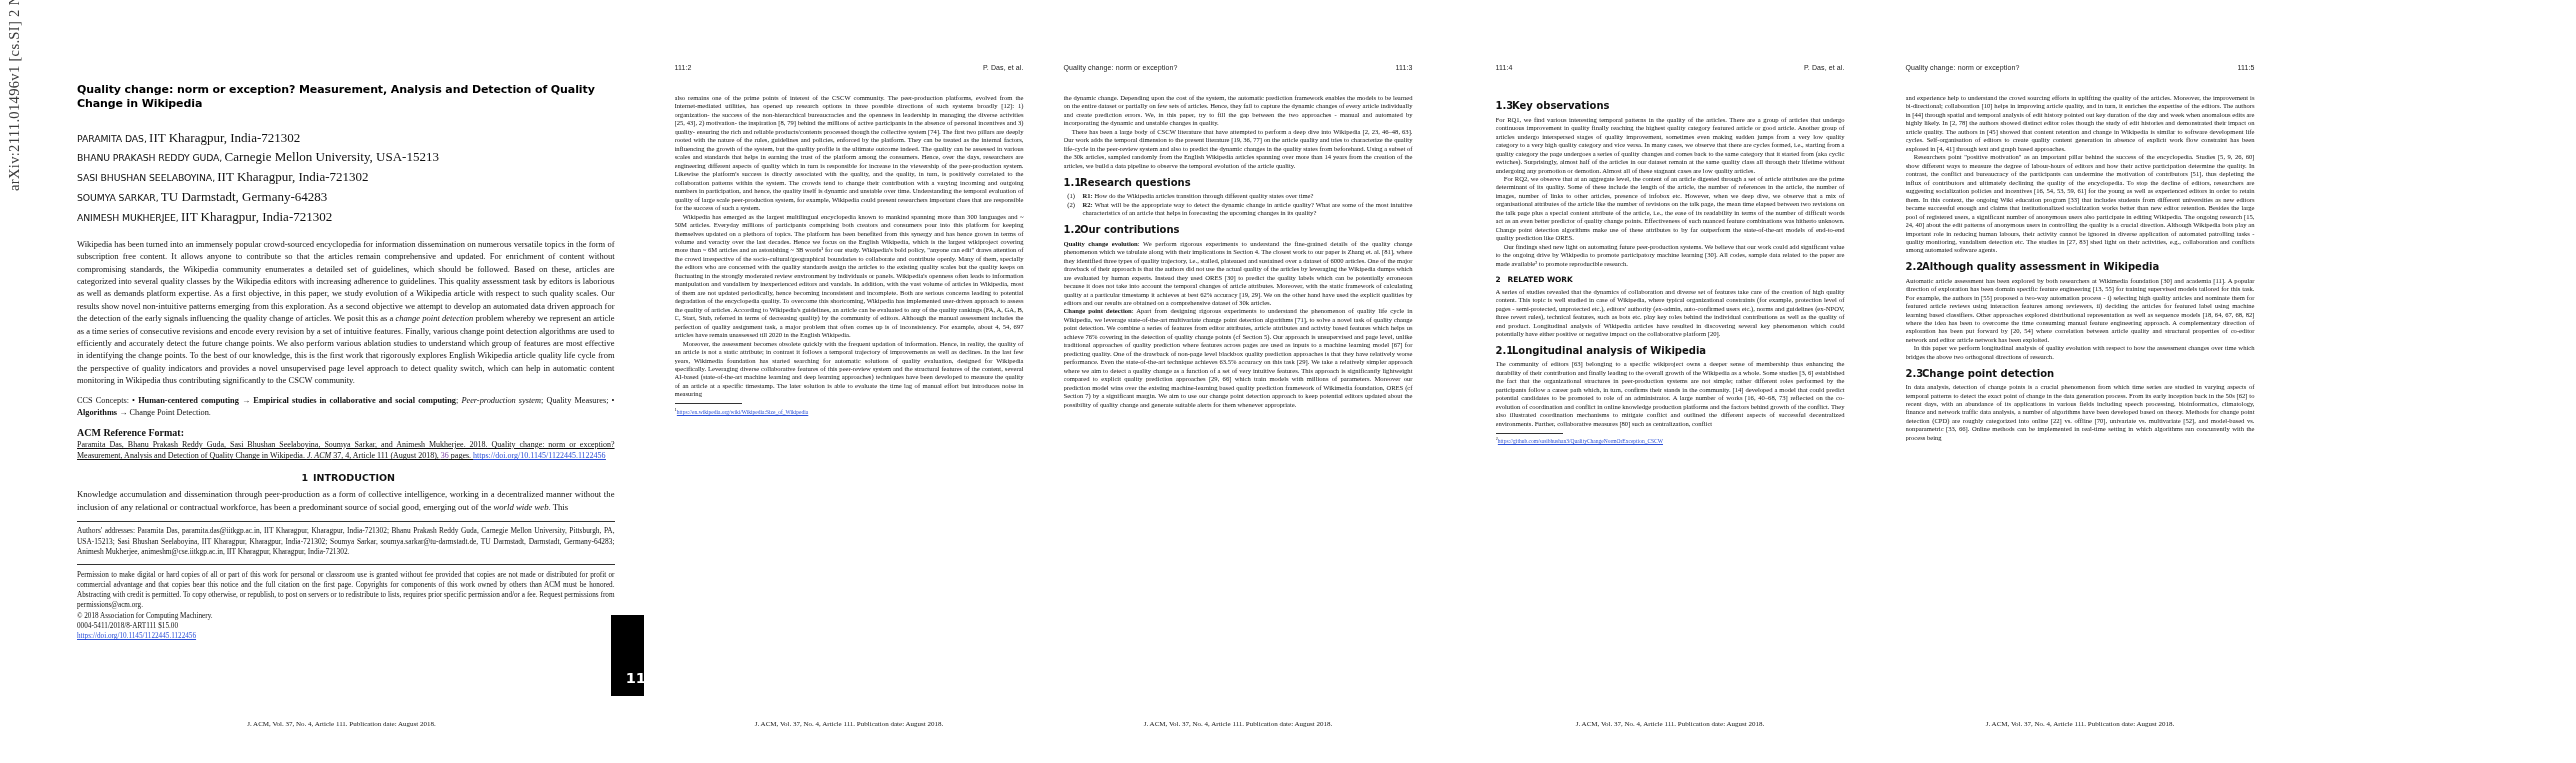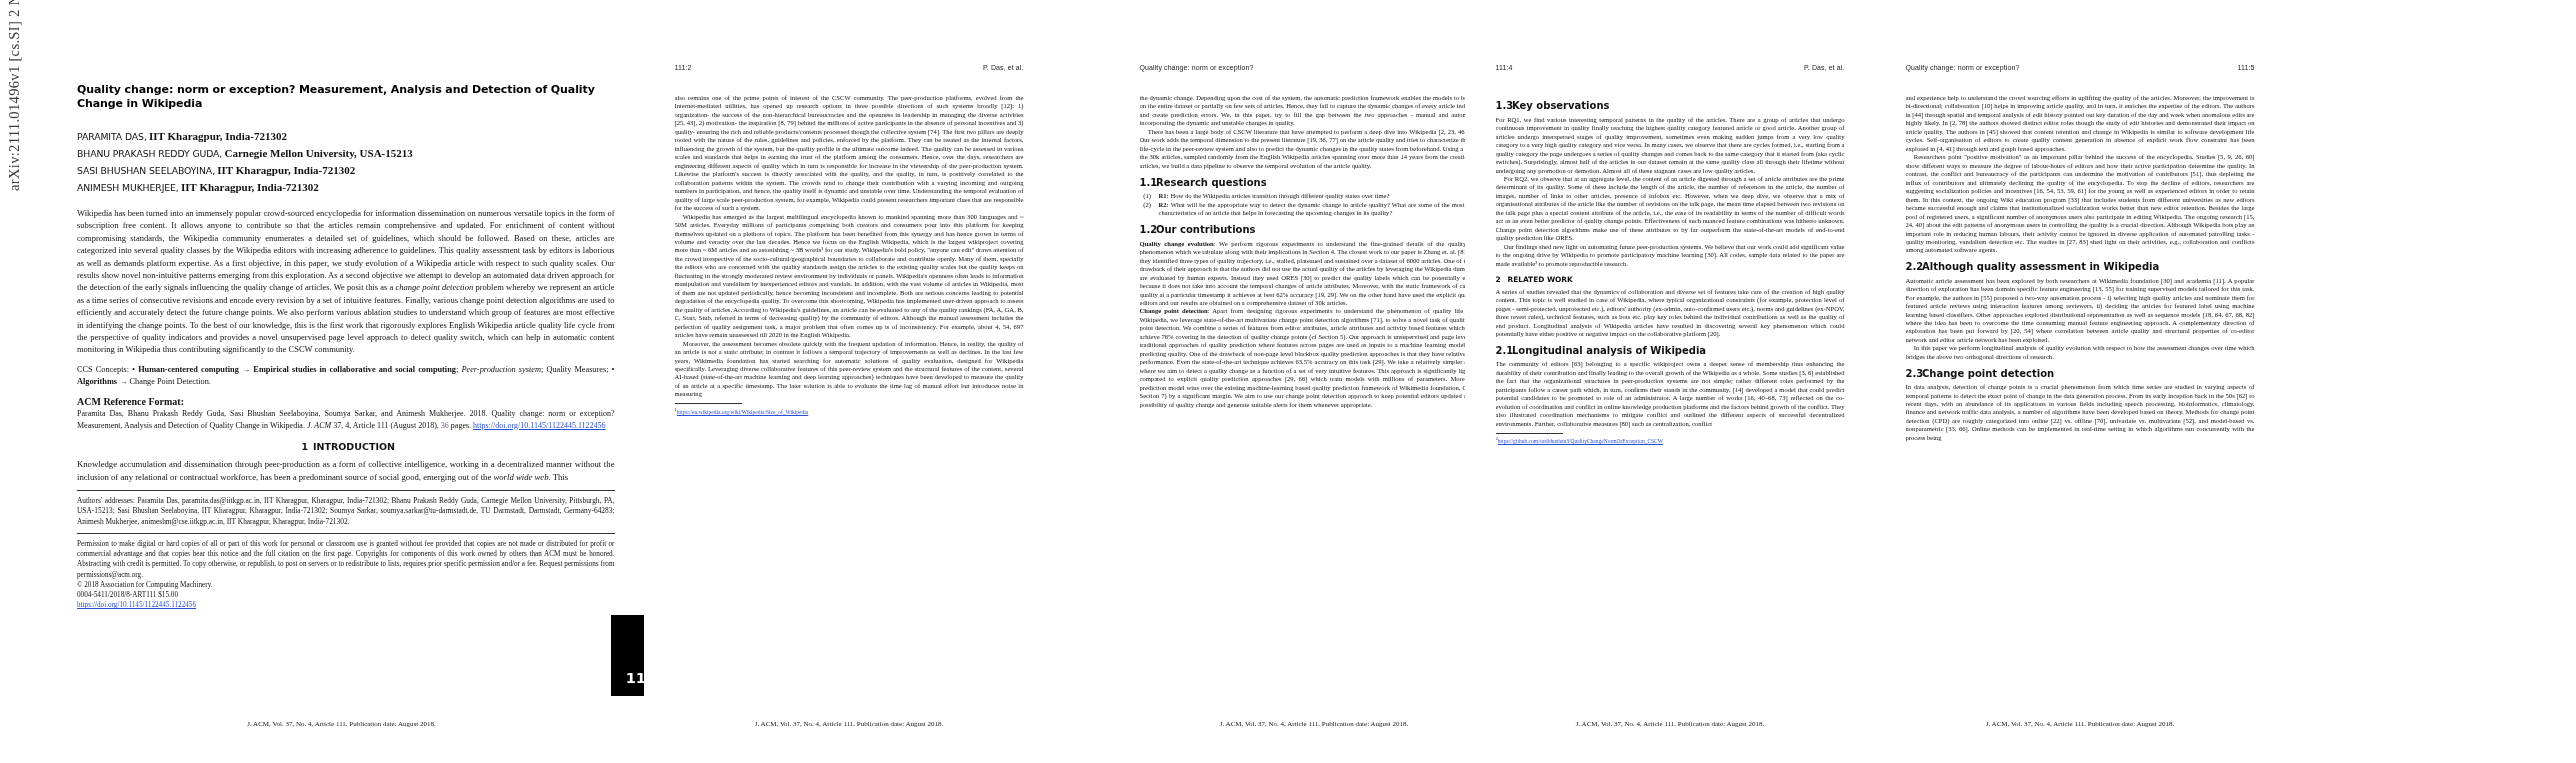--- a/index.html
+++ b/index.html
@@ -12,21 +12,21 @@
     position:absolute;left:6.4px;top:191px;width:445px;
     transform:rotate(-90deg);transform-origin:0 0;
     font-family:"Liberation Serif",serif;
     font-size:14.6px;letter-spacing:0.3px;color:#3b3b3b;white-space:nowrap;
   }
 
   
   .page{position:absolute;top:0;height:763px;background:#fff;box-sizing:border-box;}
   .p1{left:38px;width:607px;}
   .p2{left:644px;width:410px;}
-  .p3{left:1109px;width:410px;text-decoration:underline;}
+  .p3{left:1033px;width:410px;text-decoration:underline;}
   .p4{left:1465px;width:410px;}
   .p5{left:1875px;width:410px;}
 
   
   .runhead{position:absolute;top:64px;font-size:7px;color:#222;
            font-family:"Liberation Sans",sans-serif;letter-spacing:0.1px;}
   .runhead.l{left:30.5px;}
   .runhead.r{right:30.5px;}
 
   
@@ -34,28 +34,28 @@
           font-size:7px;font-family:"Liberation Serif",serif;color:#151515;}
   .footer.f1{text-align:center;}
 
   
   .p1 .inner{position:absolute;left:39px;right:30.5px;top:83px;}
   .title{font-family:"DejaVu Sans",sans-serif;font-weight:bold;font-size:11px;
          line-height:1.28;color:#000;letter-spacing:-0.1px;margin:0 0 16.5px 0;}
   .authors{margin-bottom:11.4px;}
   .author{font-size:9.2px;line-height:1.52;color:#111;}
   .author .nm{font-family:"DejaVu Sans",sans-serif;font-size:9.3px;letter-spacing:-0.1px;}
-  .author .af{font-family:"Liberation Serif",serif;font-size:11px;font-weight:bold;}
+  .author .af{font-family:"Liberation Serif",serif;font-size:13px;}
   .abstract{font-size:8.5px;line-height:1.46;text-align:justify;color:#111;margin-bottom:8.3px;}
   .abstract i{font-style:italic;}
   .ccs{font-size:8.3px;line-height:1.45;text-align:justify;margin-bottom:7.6px;}
   .ccs b{font-weight:bold;}
   .ccs i{font-style:italic;}
   .refhead{font-size:10px;font-weight:bold;margin-bottom:1.3px;}
-  .refformat{font-size:8px;line-height:1.45;text-align:justify;margin-bottom:10.2px;}
+  .refformat{font-size:8px;line-height:1.45;text-align:justify;margin-bottom:10.2px;text-decoration:underline;}
   .lnk{color:#2a4fd7;}
   .lnk2{color:#7b3fa0;}
   .sec1{font-family:"DejaVu Sans",sans-serif;font-weight:bold;font-size:9.5px;margin:3.8px 0 5.1px 0;text-align:center;}
   .sec1 .num{display:inline-block;width:16.5px;}
   .introbody{font-size:8.7px;line-height:1.5;text-align:justify;}
   .introbody i{font-style:italic;}
 
   .rule{border:0;border-top:0.5px solid #333;margin:6.4px 0 4.5px 0;width:100%;}
   .addr{font-size:7.4px;line-height:1.42;text-align:justify;color:#111;}
   .perm{font-size:7.2px;line-height:1.42;text-align:justify;color:#111;}
@@ -101,20 +101,24 @@
         </div>
         <div class="author">
           <span class="nm">BHANU PRAKASH REDDY GUDA,</span>
           <span class="af">Carnegie Mellon University, USA-15213</span>
         </div>
         <div class="author">
           <span class="nm">SASI BHUSHAN SEELABOYINA,</span>
           <span class="af">IIT Kharagpur, India-721302</span>
         </div>
         <div class="author">
+          <span class="nm">SOUMYA SARKAR,</span>
+          <span class="af">TU Darmstadt, Germany-64283</span>
+        </div>
+        <div class="author">
           <span class="nm">ANIMESH MUKHERJEE,</span>
           <span class="af">IIT Kharagpur, India-721302</span>
         </div>
       </div>
 
       <div class="abstract"><span>Wikipedia has been turned into an immensely popular crowd-sourced encyclopedia for information dissemination on numerous versatile topics in the form of subscription free content. It allows anyone to contribute so that the articles remain comprehensive and updated. For enrichment of content without compromising standards, the Wikipedia community enumerates a detailed set of guidelines, which should be followed. Based on these, articles are categorized into several quality classes by the Wikipedia editors with increasing adherence to guidelines. This quality assessment task by editors is laborious as well as demands platform expertise. As a first objective, in this paper, we study evolution of a Wikipedia article with respect to such quality scales. Our results show novel non-intuitive patterns emerging from this exploration. As a second objective we attempt to develop an automated data driven approach for the detection of the early signals influencing the quality change of articles. We posit this as a </span><i>change point detection</i><span> problem whereby we represent an article as a time series of consecutive revisions and encode every revision by a set of intuitive features. Finally, various change point detection algorithms are used to efficiently and accurately detect the future change points. We also perform various ablation studies to understand which group of features are most effective in identifying the change points. To the best of our knowledge, this is the first work that rigorously explores English Wikipedia article quality life cycle from the perspective of quality indicators and provides a novel unsupervised page level approach to detect quality switch, which can help in automatic content monitoring in Wikipedia thus contributing significantly to the CSCW community.</span></div>
 
       <div class="ccs"><span>CCS Concepts:</span> • <b>Human-centered computing</b><span> → </span><b>Empirical studies in collaborative and social computing</b><span>; </span><i>Peer-production system</i><span>; Quality Measures; • </span><b>Algorithms</b><span> → Change Point Detection.</span></div>
 
       <div class="refhead">ACM Reference Format:</div>

